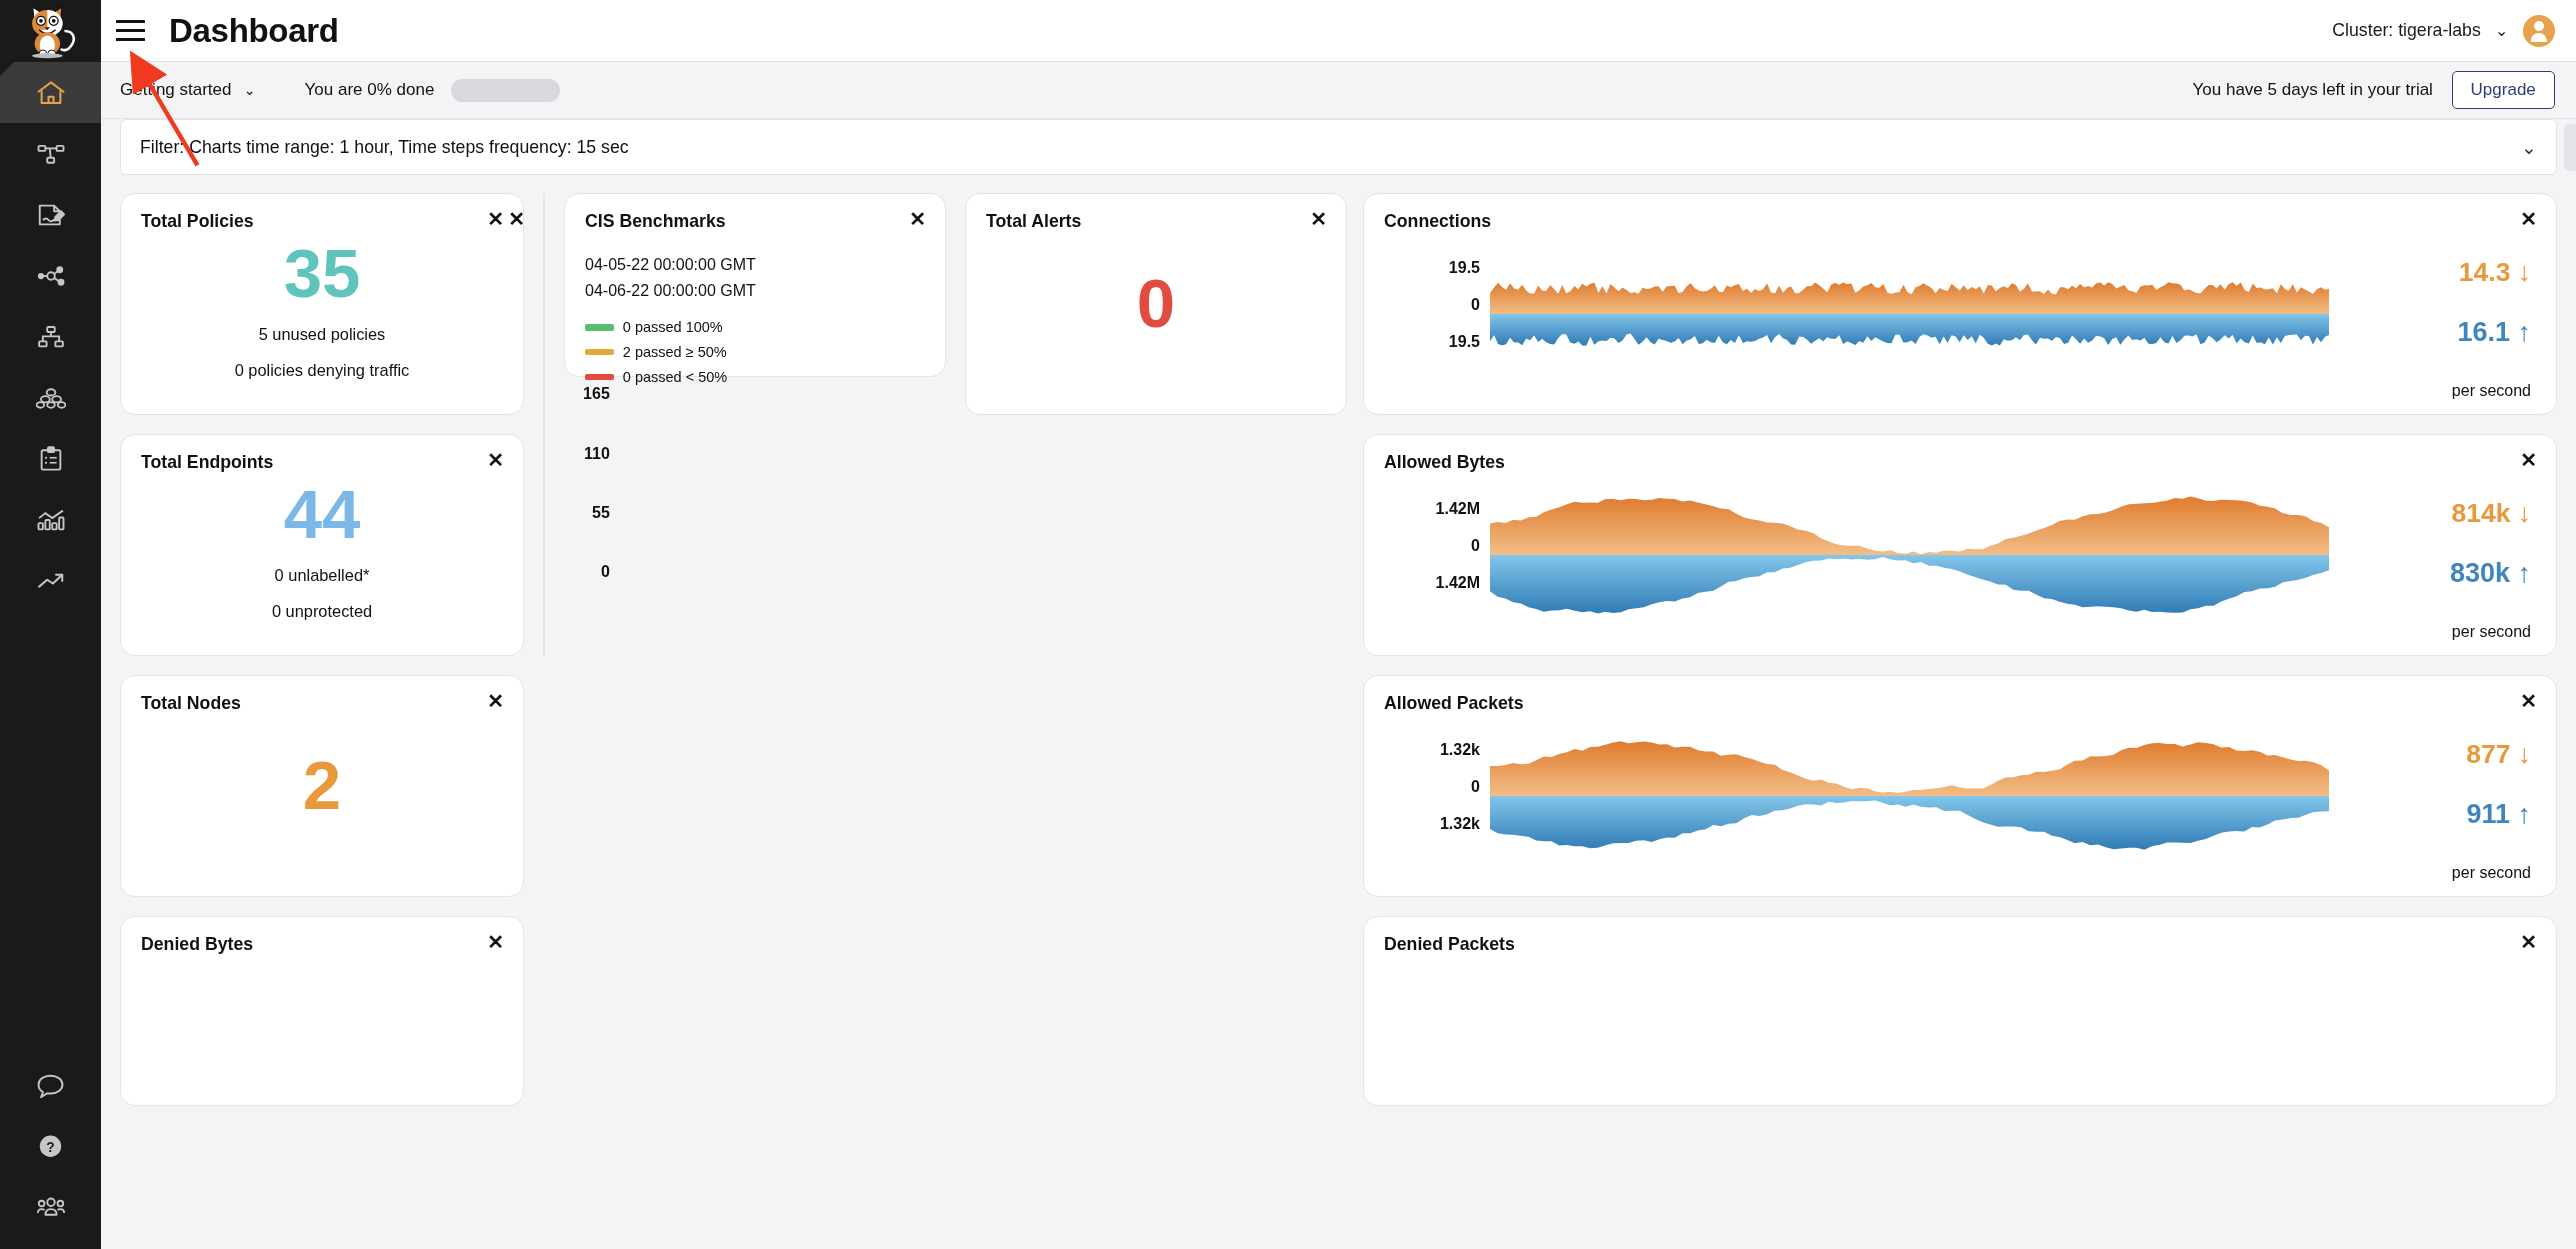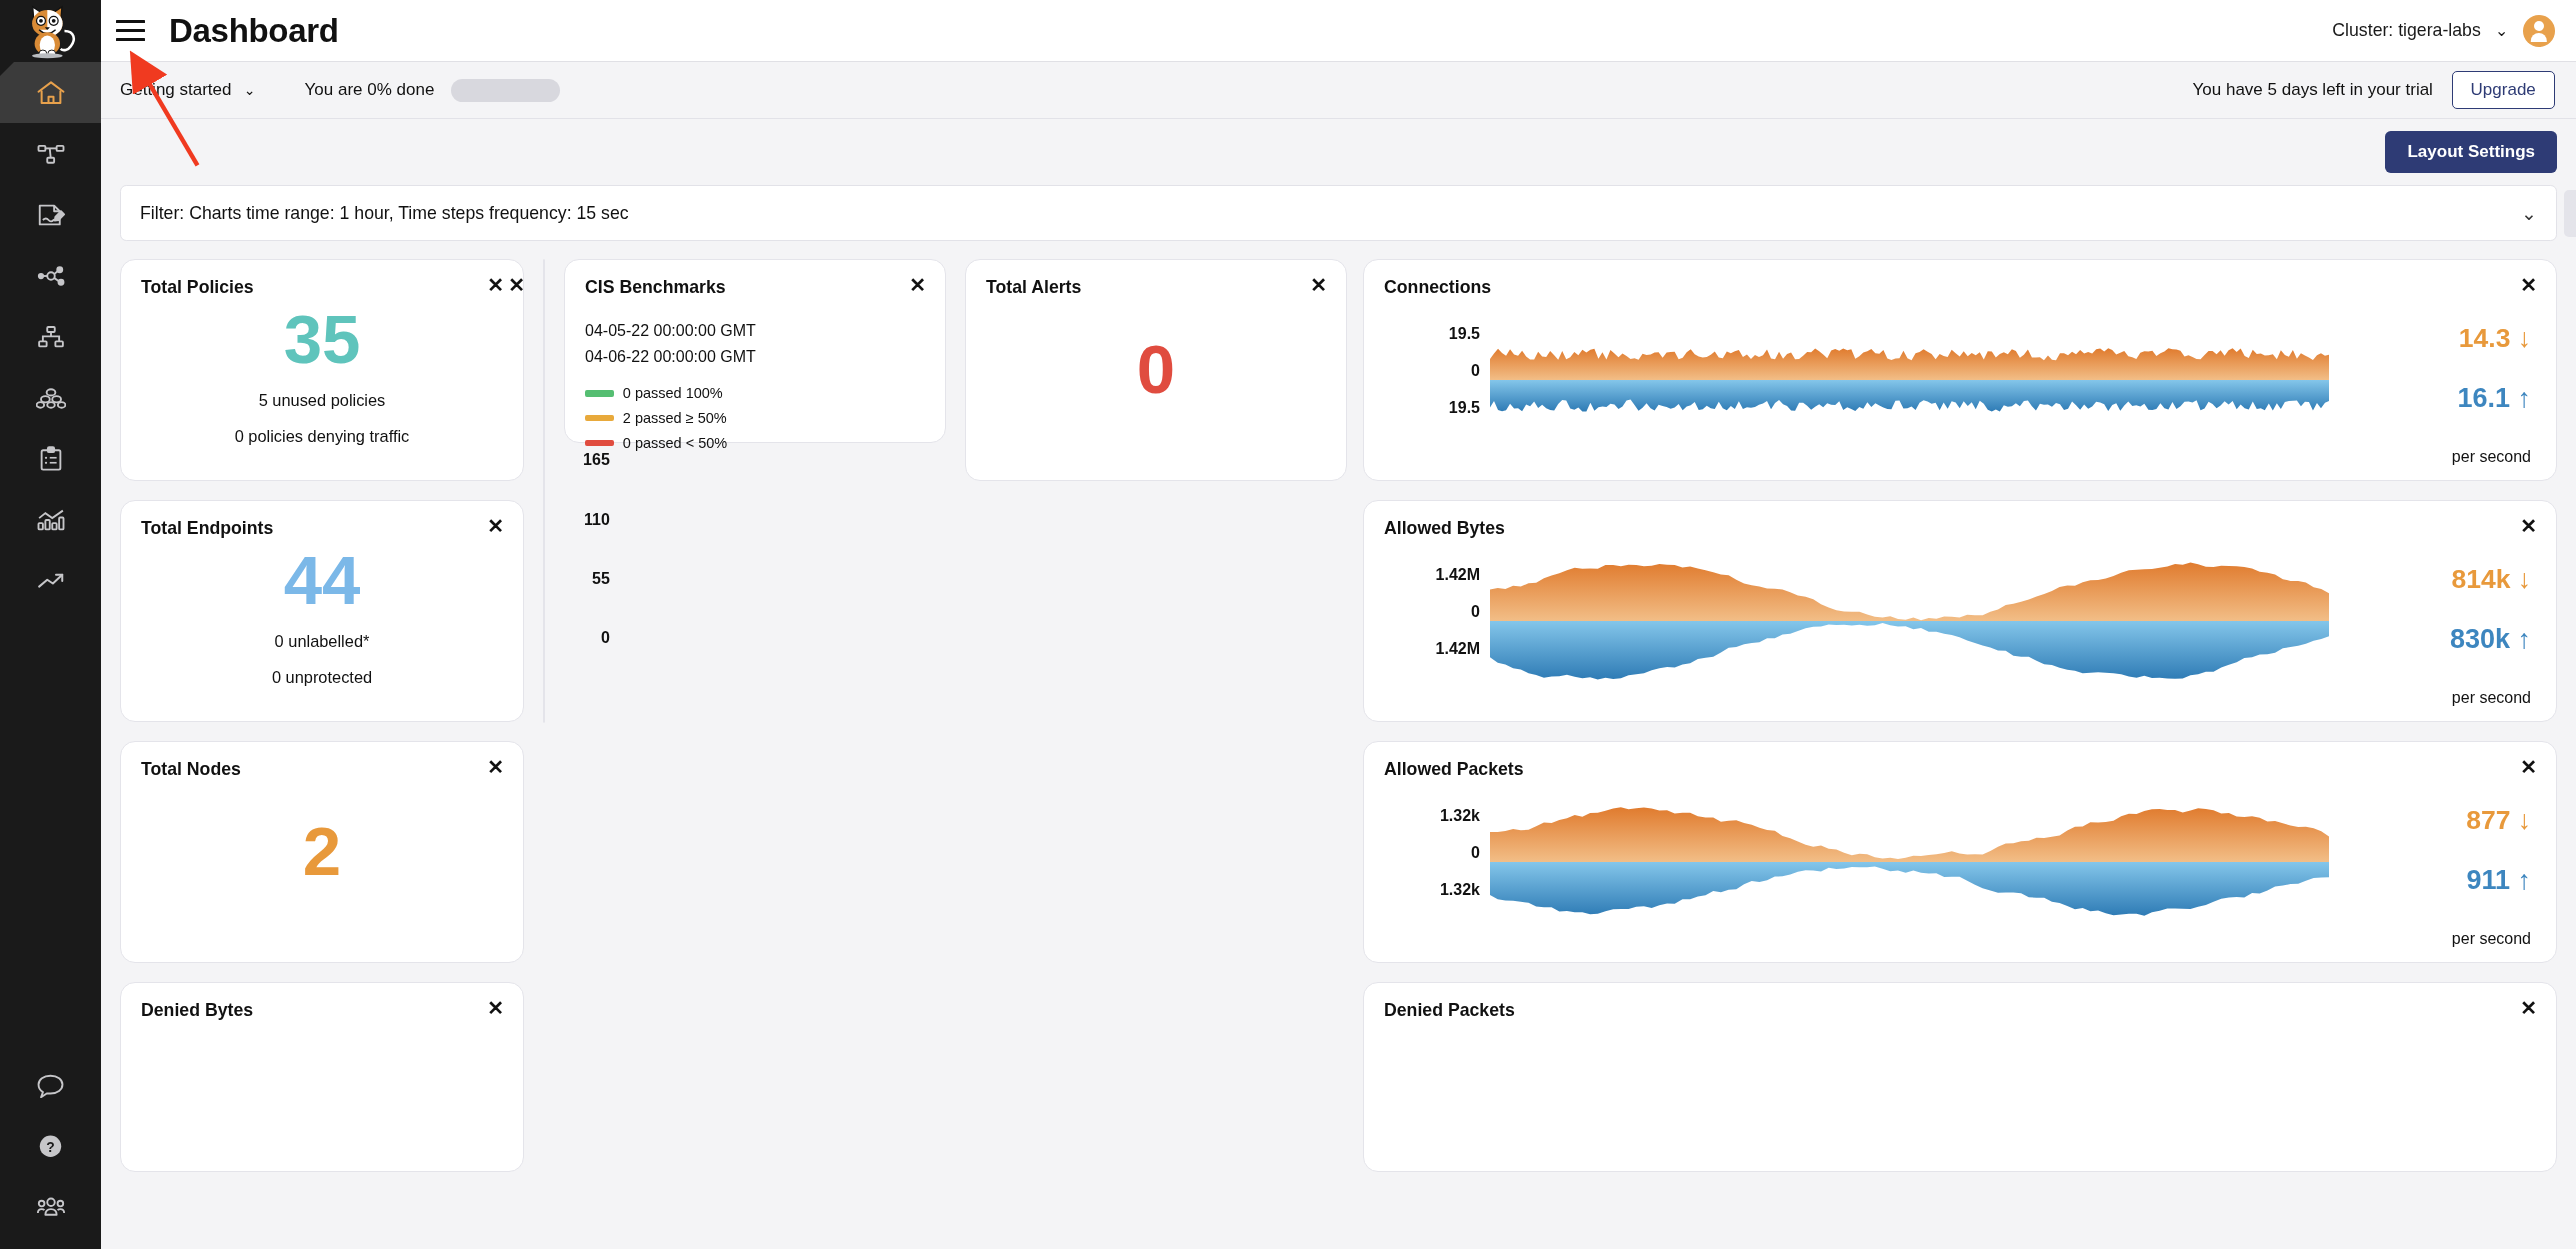--- a/index.html
+++ b/index.html
@@ -369,23 +369,20 @@
   <span id="done-text">You are 0% done</span>
   <div id="progress-track"></div>
   <div id="trial-right">
     <span id="trial-text">You have 5 days left in your trial</span>
     <button id="upgrade-btn">Upgrade</button>
   </div>
 </div>
 
 <div id="content">
 
-  <div id="layout-row">
-    <button id="layout-settings-btn">Layout Settings</button>
-  </div>
 
   <div id="filter-bar">
     <span id="filter-text">Filter: Charts time range: 1 hour, Time steps frequency: 15 sec</span>
     <span id="filter-chevron">⌄</span>
     <span id="filter-clear">✕</span>
   </div>
 
   <div id="grid">
 
     <div id="col-left">

